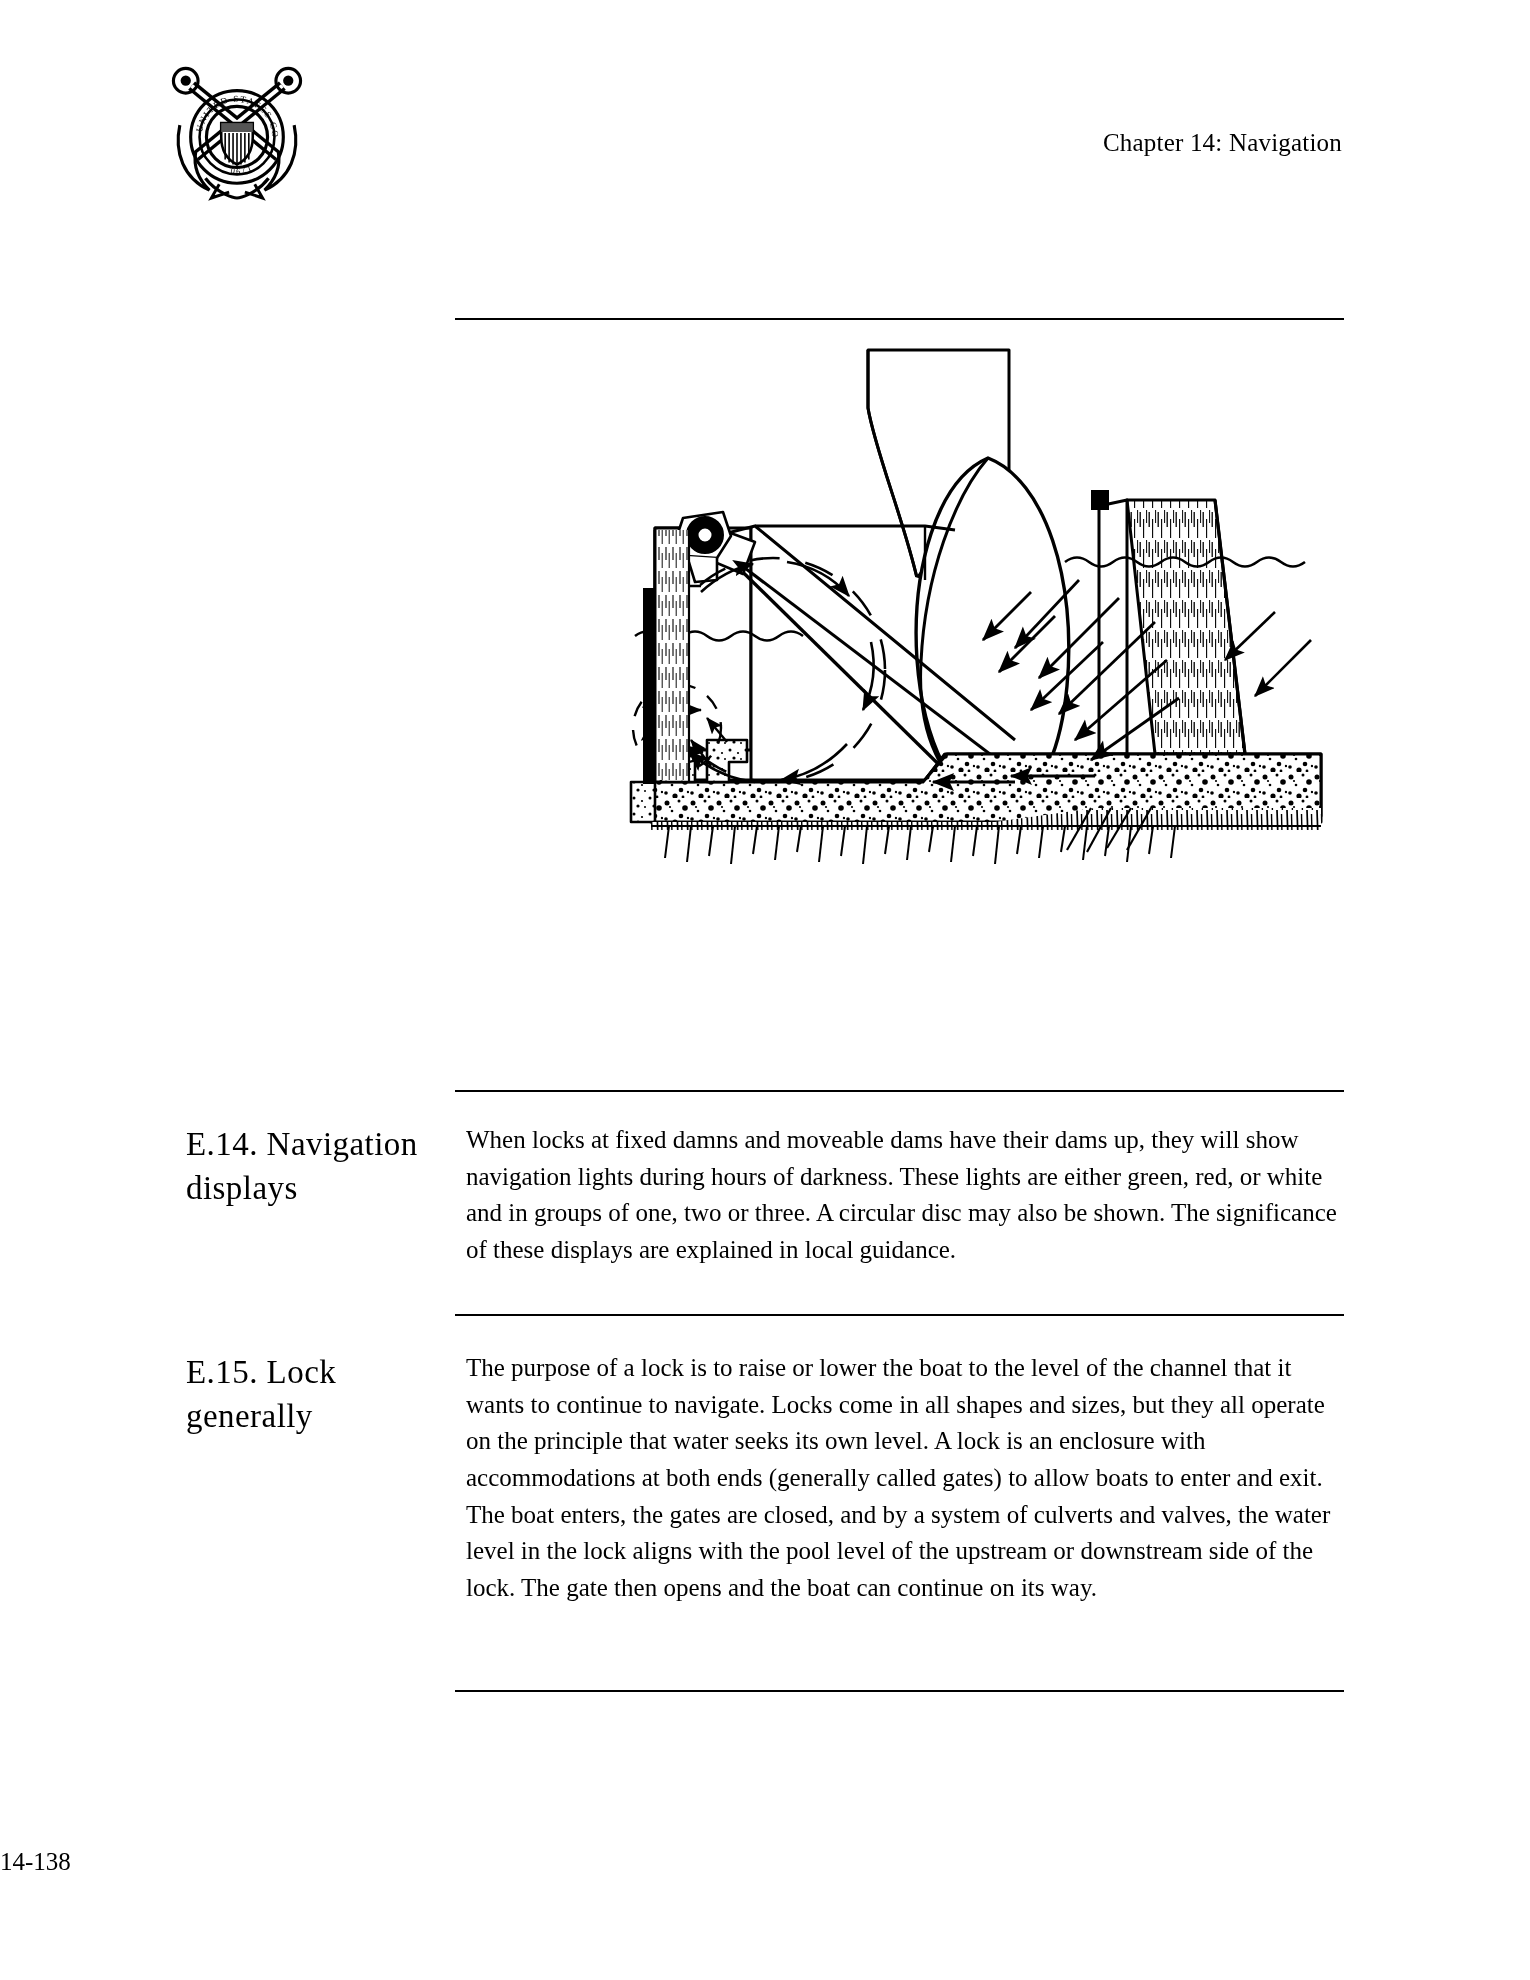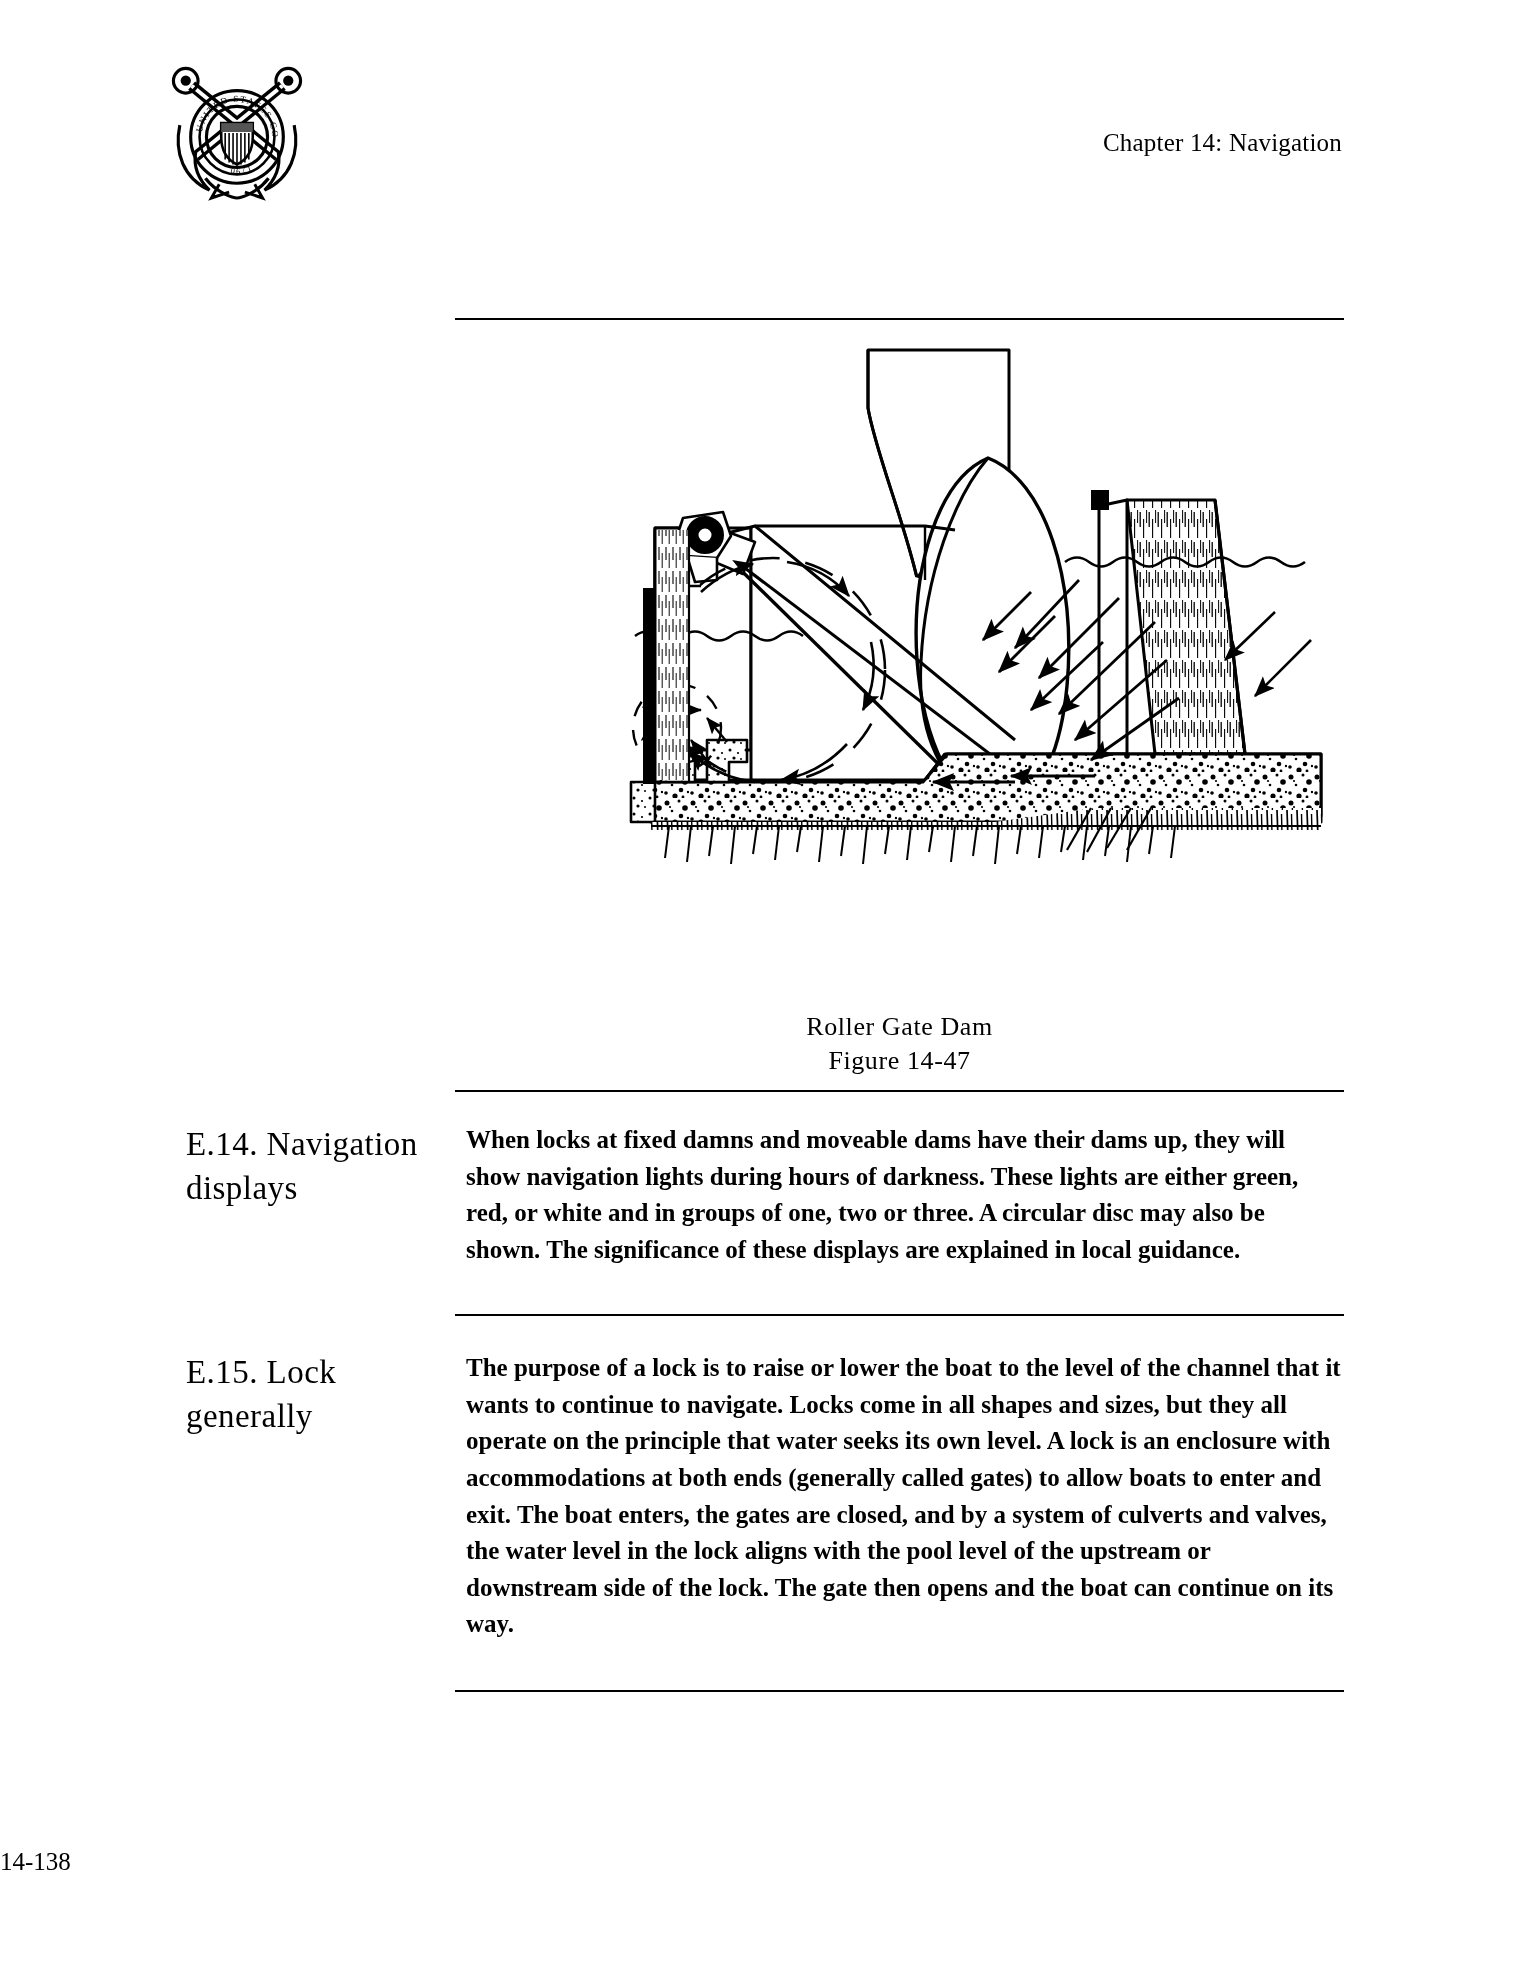--- a/index.html
+++ b/index.html
@@ -87,21 +87,20 @@
     line-height: 1.34;
     letter-spacing: 0.45px;
   }
   .section-body {
     position: absolute;
     left: 280px;
     top: 0;
     width: 878px;
     font-size: 25px;
     line-height: 1.465;
-    font-weight: bold;
   }
   .section-body p { margin: 0; }
 
   .section-e14 { top: 1122px; }
   .section-e15 { top: 1350px; }
 
   
   .footer-page {
     position: absolute;
     left: 0;
@@ -366,24 +365,20 @@
         <path d="M200 200 L200 452" stroke-width="3"></path>
         <path d="M234 200 L234 452" stroke-width="2.2"></path>
         <rect x="188" y="258" width="12" height="196" fill="#000" stroke="none"></rect>
 
       </g>
     </svg>
   </div>
 
   <div class="rule rule-fig-bot"></div>
 
-  <div class="figure-caption">
-    <div>Roller Gate Dam</div>
-    <div>Figure 14-47</div>
-  </div>
 
   <div class="section section-e14">
     <div class="section-label">E.14.  Navigation displays</div>
     <div class="section-body">
       <p>When locks at fixed damns and moveable dams have their dams up, they will show navigation lights during hours of darkness.  These lights are either green, red, or white and in groups of one, two or three.  A circular disc may also be shown.  The significance of these displays are explained in local guidance.</p>
     </div>
   </div>
 
   <div class="rule rule-sec1-bot"></div>
 

